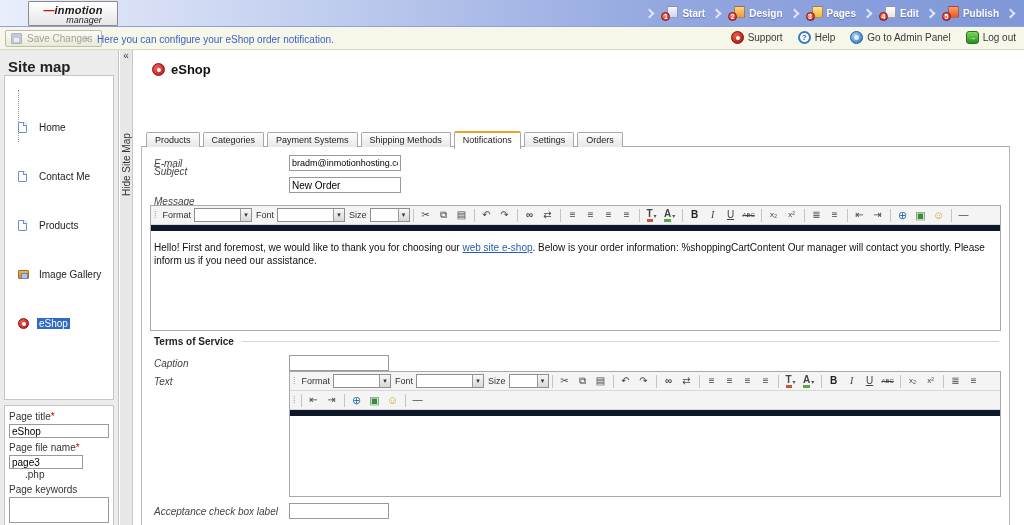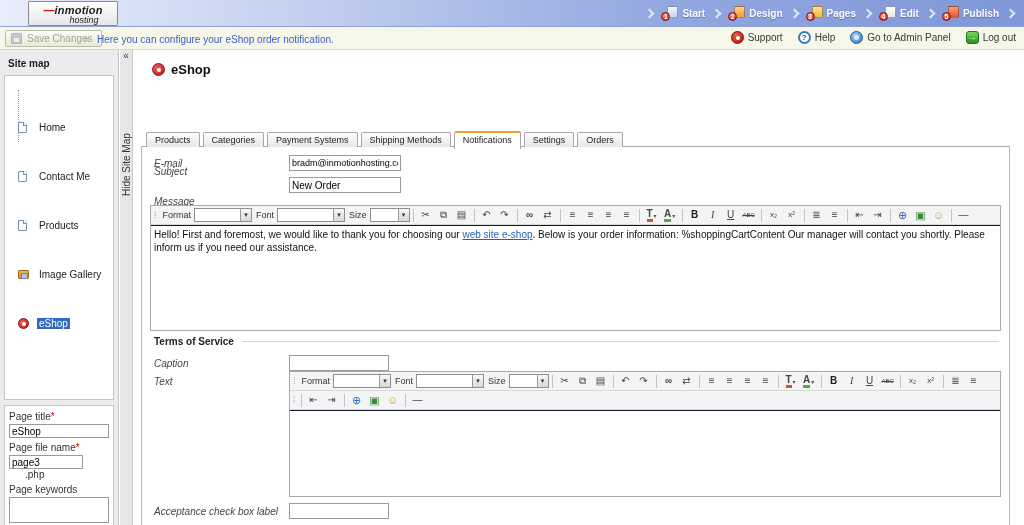--- a/index.html
+++ b/index.html
@@ -40,21 +40,21 @@
   .tr-icon { width:13px; height:13px; display:inline-block; position:relative; text-align:center; }
   .support-icon { border-radius:50%; background:radial-gradient(circle at 35% 30%,#ef5a48,#a51505); border:1px solid #7d0f04; }
   .support-icon::after { content:""; position:absolute; left:4px; top:4px; width:4px; height:4px; border-radius:50%; background:#fff; }
   .help-icon { border-radius:50%; background:#fff; border:2px solid #3a78c8; color:#2a62b8; font-size:8px; font-weight:bold; line-height:9px; }
   .admin-panel-icon { border-radius:50%; background:radial-gradient(circle at 35% 30%,#a5cdf2,#2a72c0); border:1px solid #1a5aa0; }
   .admin-panel-icon::after { content:""; position:absolute; left:3px; top:3px; width:5px; height:5px; border-radius:50%; background:rgba(255,255,255,.75); }
   .logout-icon { border-radius:3px; background:linear-gradient(#7cd860,#2a9020); border:1px solid #1f7518; color:#fff; font-size:8px; font-weight:bold; line-height:11px; }
 
   
   .sidebar { position:absolute; left:0; top:50px; width:119px; height:475px; background:#ececec; border-right:1px solid #c4c4c4; }
-  .sitemap-title { font-weight:bold; font-size:10px; color:#222; padding:8px 0 0 8px; }
+  .sitemap-title { font-weight:bold; font-size:15px; color:#222; padding:8px 0 0 8px; }
   .tree-box { position:absolute; left:4px; top:25px; width:110px; height:325px; background:#fff; border:1px solid #c6c6c6; padding-top:9px; }
   .tree-box::before { content:""; position:absolute; left:13px; top:14px; height:52px; border-left:1px dotted #999; }
   .tree-item { position:relative; height:13px; line-height:13px; padding-left:32px; cursor:pointer; white-space:nowrap;margin-top:36px; }
   .tree-item::before { content:""; position:absolute; left:13px; top:6px; width:7px; border-top:1px dotted #999; }
   .tree-item .icn { position:absolute; left:13px; top:1px; }
   .tree-label { font-size:10px; color:#222; padding:0 2px; }
   .tree-item.sel .tree-label { background:#316ac5; color:#fff; }
   .icn { display:inline-block; }
   .page-icon { width:9px; height:11px; background:#fff; border:1px solid #6f8fc0; border-radius:1px; position:relative; }
   .page-icon::after { content:""; position:absolute; right:-1px; top:-1px; width:3px; height:3px; background:#ececec; border-left:1px solid #6f8fc0; border-bottom:1px solid #6f8fc0; }
@@ -112,34 +112,34 @@
   [data-name="underline-icon-button"] .glyph { text-decoration:underline; }
   [data-name="strikethrough-icon-button"] .glyph { text-decoration:line-through; font-size:6px; }
   [data-name="subscript-icon-button"] .glyph, [data-name="superscript-icon-button"] .glyph { font-size:8px; }
   [data-name="text-color-icon-button"] .glyph { border-bottom:3px solid #cc5533; font-weight:bold; }
   [data-name="bg-color-icon-button"] .glyph { border-bottom:3px solid #55aa44; font-weight:bold; }
   [data-name="text-color-icon-button"]::after, [data-name="bg-color-icon-button"]::after { content:"▾"; font-size:6px; color:#555; margin-left:1px; }
   [data-name="link-icon-button"] .glyph { color:#2d6cb4; font-size:11px; }
   [data-name="image-icon-button"] .glyph { color:#3d8a3d; font-size:11px; }
   [data-name="smiley-icon-button"] .glyph { color:#c9a227; font-size:11px; }
   [data-name="find-icon-button"] .glyph { font-weight:bold; }
-  .ed-content { background:#fff; border-top:1px solid #0f172a; overflow:hidden; padding:2px 3px; font-size:10px; color:#111; line-height:13px; cursor:text; }
+  .ed-content { background:#fff; border-top:6px solid #0f172a; overflow:hidden; padding:10px 3px; font-size:10px; color:#111; line-height:13px; cursor:text; }
   .ed-link { color:#2a5db0; text-decoration:underline; }
 
   .tos-rule { position:absolute; left:12px; right:10px; display:flex; align-items:center; gap:8px; }
   .tos-head { font-size:10px; font-weight:bold; color:#222; white-space:nowrap; }
   .tos-line { flex:1; border-top:1px solid #d6d6d6; }
 </style>
 </head>
 <body>
 
 <div class="header" data-name="app-header">
   <div class="logo" data-name="inmotion-hosting-logo">
     <span class="l1"><span class="dash" data-name="logo-swoosh">—</span><span data-name="logo-line1">inmotion</span></span>
-    <span class="l2" data-name="logo-line2">hosting</span>
+    <span class="l2" data-name="logo-line2">manager</span>
   </div>
   <div class="nav" data-name="step-nav">
       <span class="chev" data-name="chevron-separator-icon"></span>
       <span class="nav-item" data-name="nav-start">
         <span class="step-icon s1" data-name="start-step-icon">
           <span class="step-page"></span>
           <span class="step-num">1</span>
         </span>
         <span class="nav-label">Start</span>
       </span>

